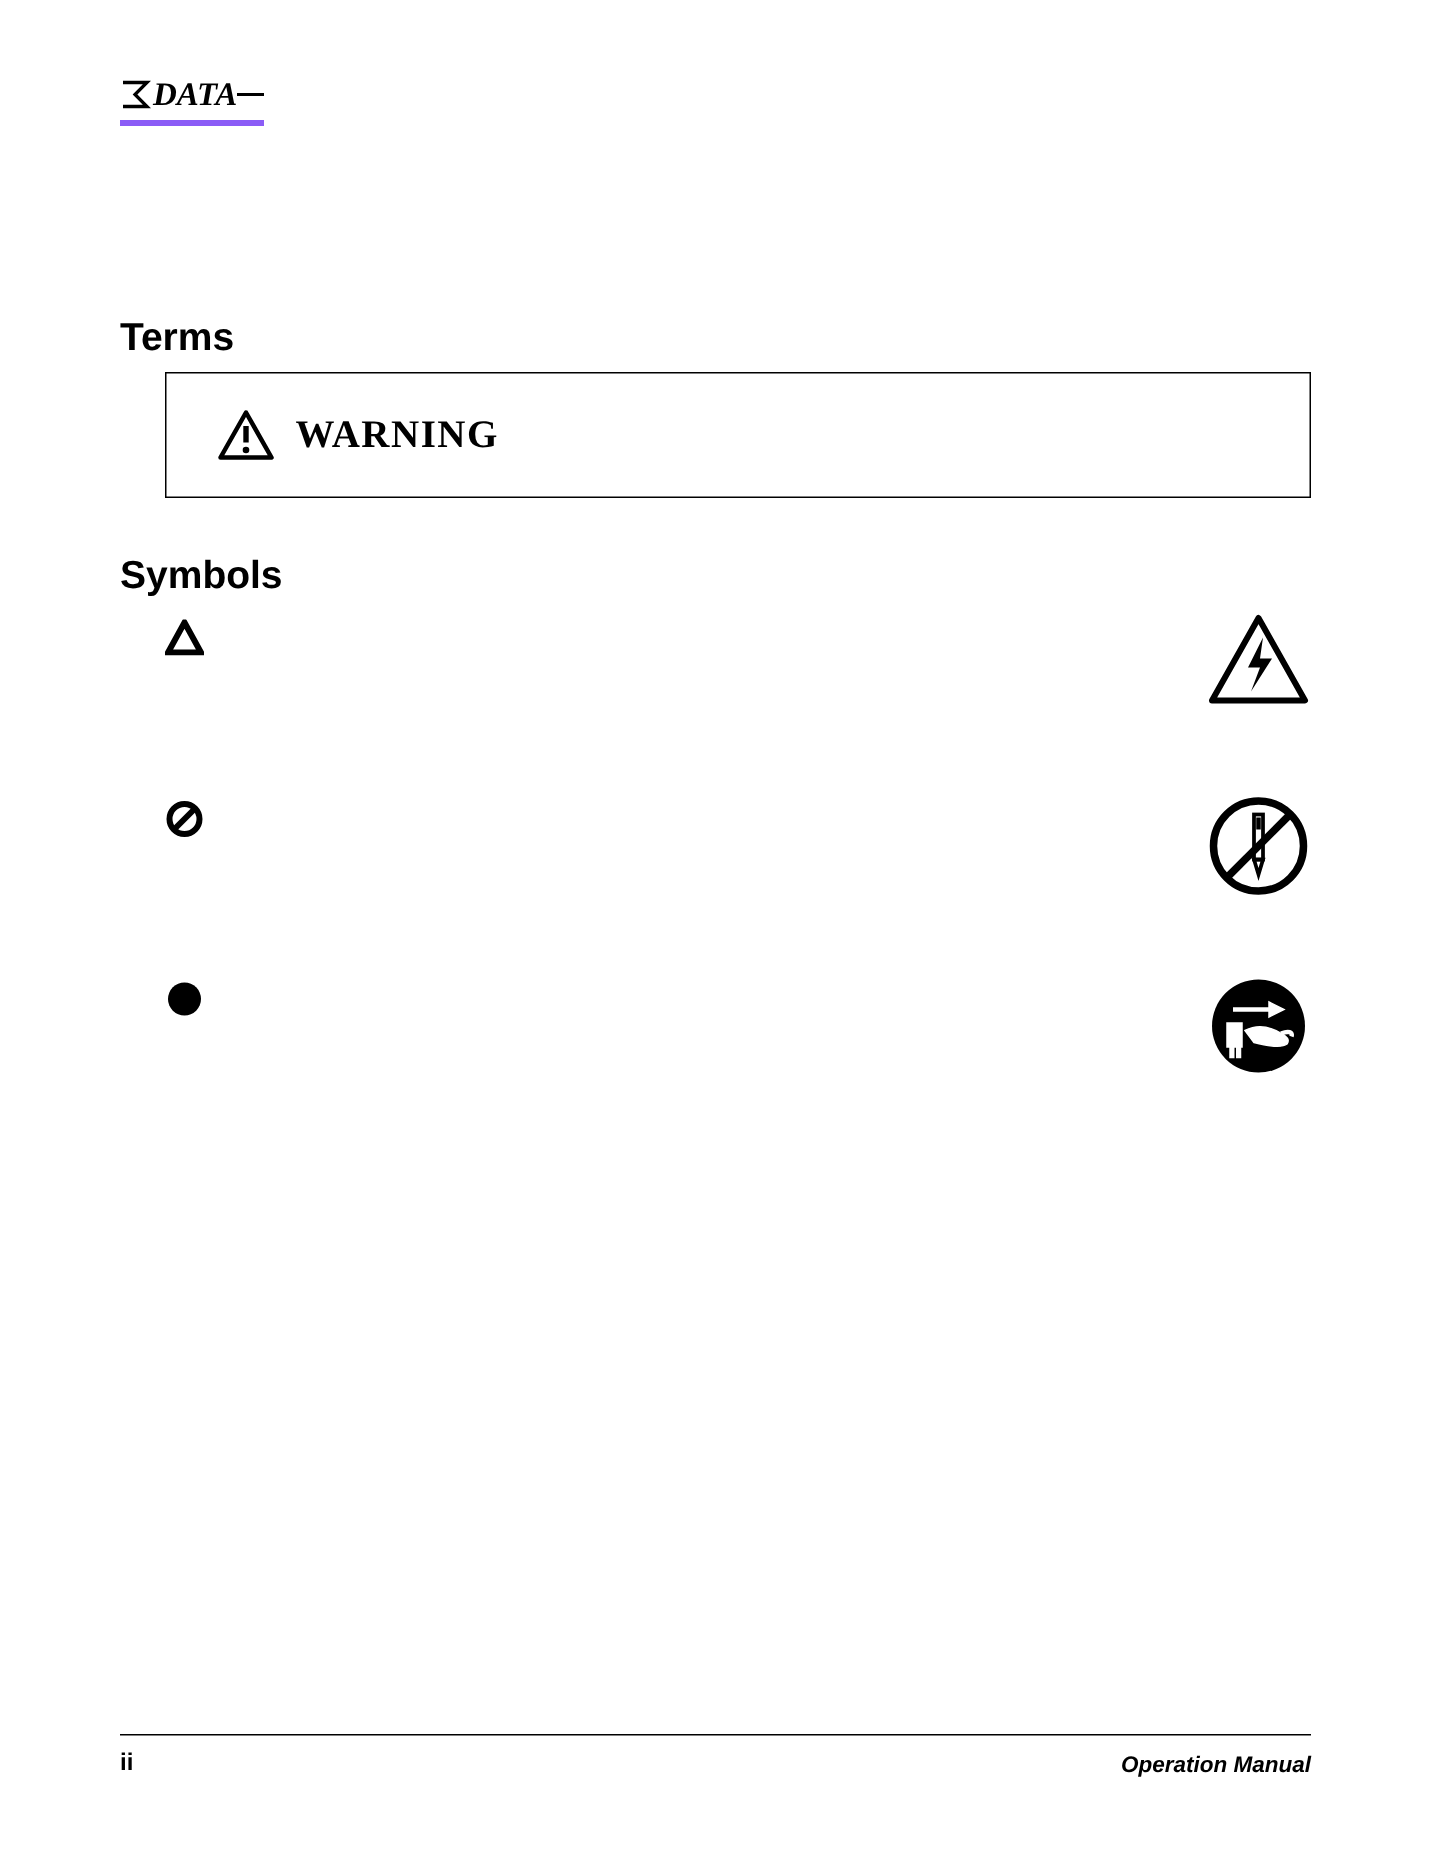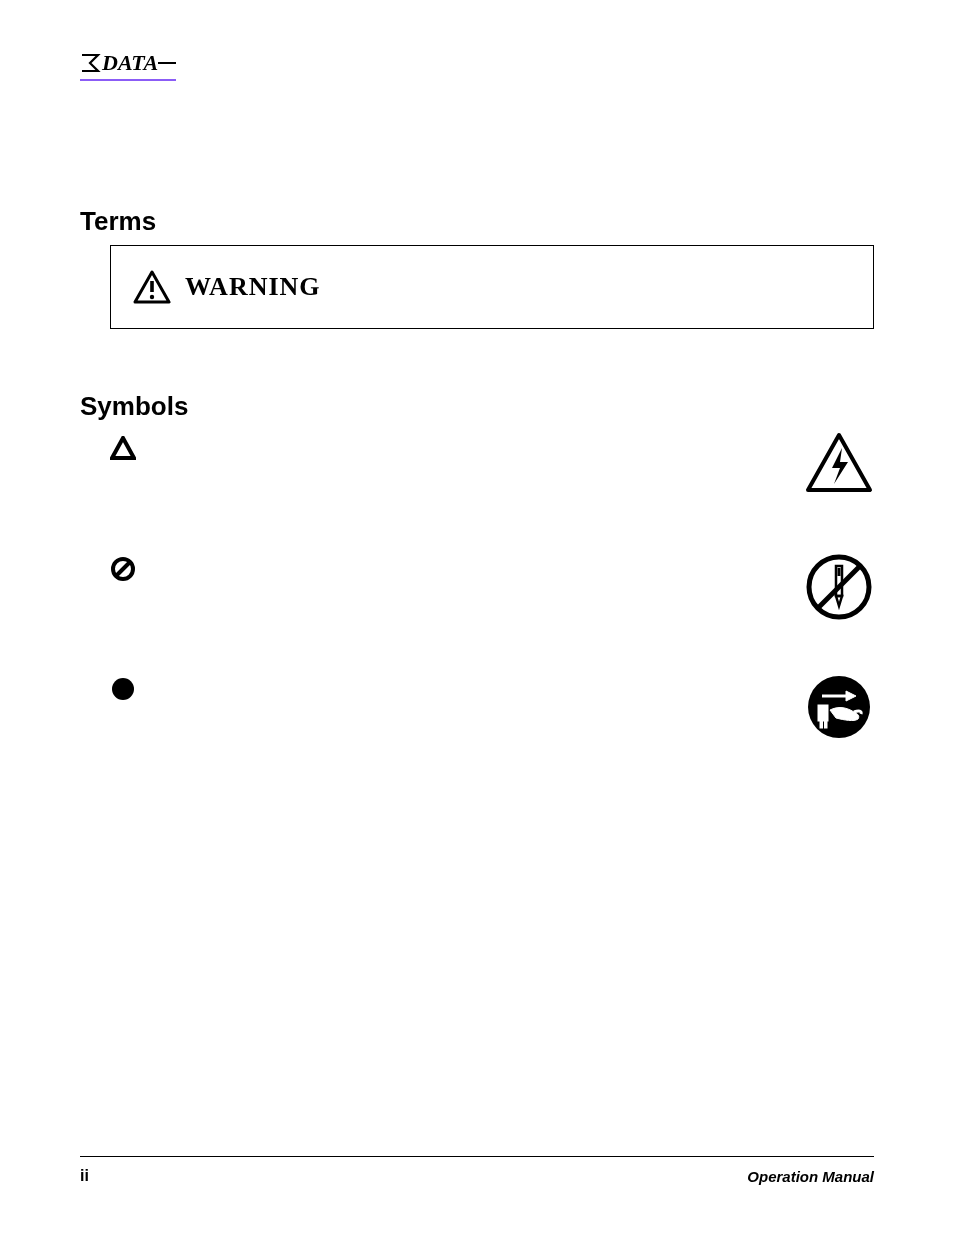--- a/index.html
+++ b/index.html
@@ -13,21 +13,21 @@
     position: relative;
     box-sizing: border-box;
   }
   .page {
     padding: 50px 80px 0 80px;
     box-sizing: border-box;
     height: 100%;
     position: relative;
   }
   .logo-wrap {
-    border-bottom: 2px solid #8b5cf6;
+    border-bottom: 4px solid #8b5cf6;
     display: inline-block;
     padding-bottom: 2px;
     margin-bottom: 6px;
   }
   .logo {
     font-family: "Times New Roman", serif;
     font-style: italic;
     font-weight: bold;
     font-size: 22px;
     letter-spacing: 0px;
@@ -39,26 +39,26 @@
     font-weight: bold;
     margin: 4px 0 0 0;
   }
   .section-heading {
     font-size: 26px;
     font-weight: bold;
     margin-top: 119px;
     margin-bottom: 8px;
   }
   .section-heading.symbols {
-    margin-top: 62px;
+    margin-top: 36px;
   }
   .terms-box {
     border: 1px solid #000;
     margin-left: 30px;
-    padding: 10px 18px 18px 22px;
+    padding: 10px 18px 18px 34px;
     text-align: center;
   }
   .term-row {
     display: flex;
     align-items: center;
     gap: 14px;
     margin: 14px 0 24px 0;
   }
   .term-row:last-child { margin-bottom: 6px; }
   .term-label {

